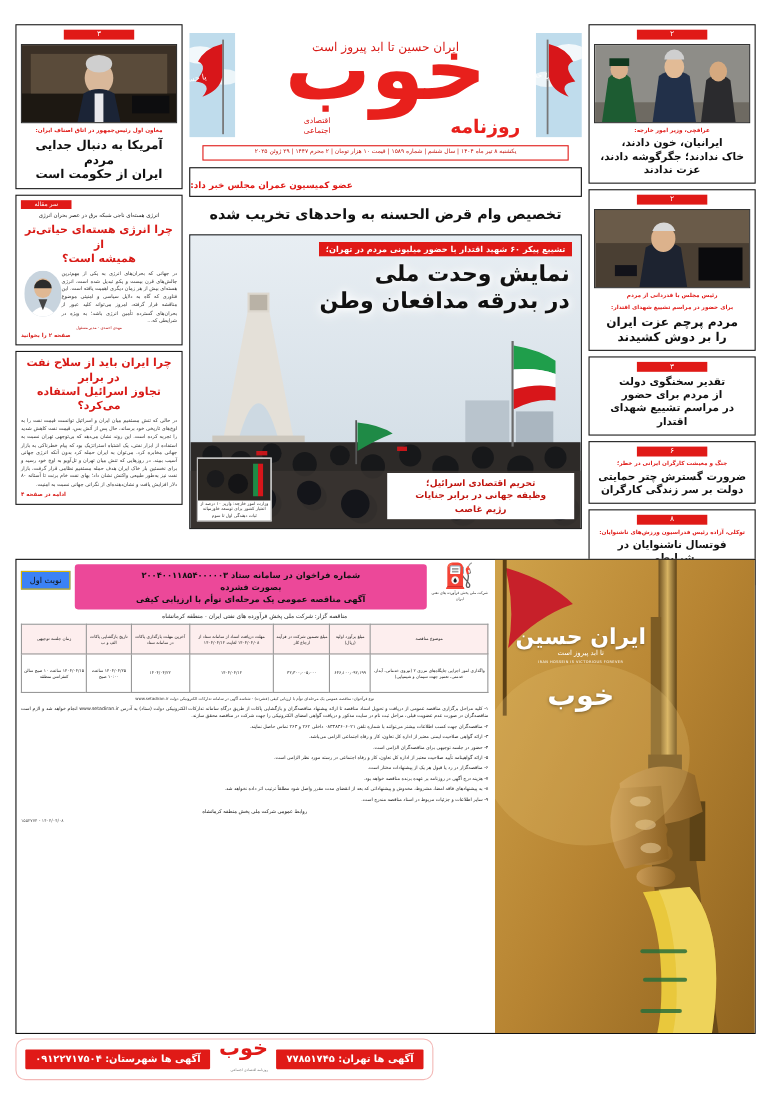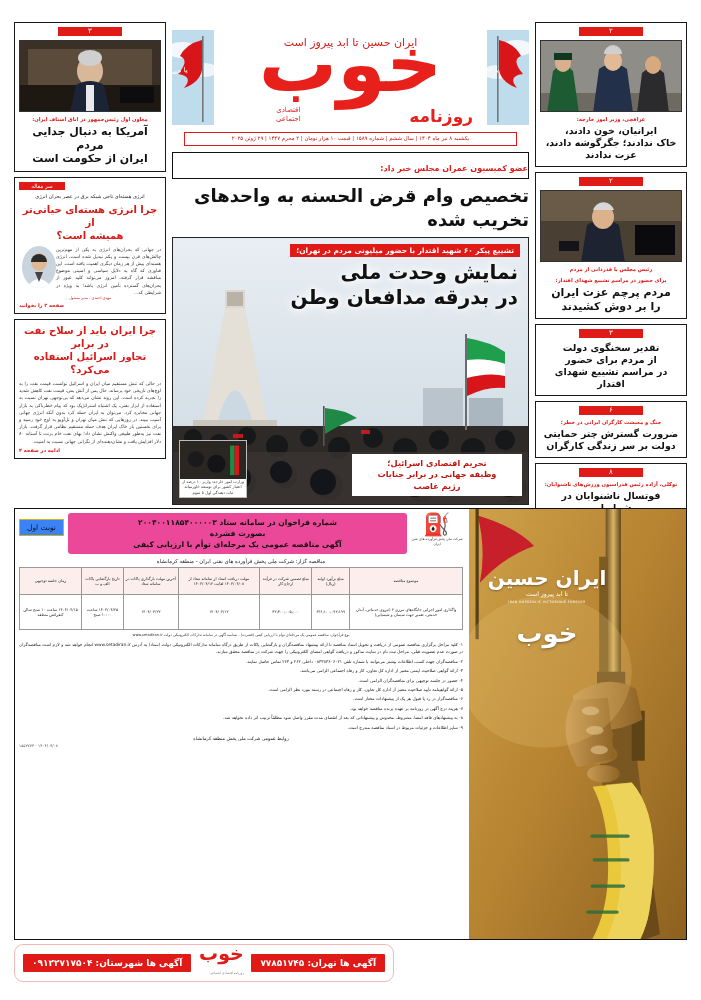--- a/index.html
+++ b/index.html
@@ -50,45 +50,45 @@
                color:#d81b17;font-size:11px;white-space:nowrap;}
   .mast-rooz{position:absolute;right:56px;bottom:24px;color:#e8201c;
              font-size:17px;font-weight:bold;}
   .mast-sub{position:absolute;left:104px;bottom:26px;color:#d81b17;
             font-size:7px;line-height:9px;text-align:center;}
   .mast-line{position:absolute;left:12px;right:12px;bottom:4px;height:12px;
              border:1px solid #e01a17;background:#fff;color:#c0150f;
              font-size:5.4px;line-height:11px;text-align:center;
              letter-spacing:0px;white-space:nowrap;overflow:hidden;}
 
-  .lead-kick-box{border:1px solid #111;margin:2px 0 0;padding:3px 0;text-align:right;}
+  .lead-kick-box{border:1px solid #111;margin:2px 0 0;padding:3px 0;text-align:left;}
   .lead-kick{color:#e01a17;font-size:8px;font-weight:bold;}
-  .lead-hl{color:#111;font-size:18px;line-height:24px;font-weight:bold;
-           margin:5px 0 5px;}
+  .lead-hl{color:#111;font-size:13px;line-height:24px;font-weight:bold;
+           text-align:center;margin:5px 0 5px;}
 
   .mainphoto{position:relative;width:100%;height:268px;border:1px solid #222;
              box-sizing:border-box;overflow:hidden;background:#cfd8df;}
   .mp-kick{position:absolute;right:8px;top:6px;background:#e01a17;color:#fff;
            font-size:7.4px;line-height:11px;padding:1px 6px;font-weight:bold;
            white-space:nowrap;}
   .mp-hl{position:absolute;right:10px;top:22px;color:#111;font-size:20px;
          line-height:25px;font-weight:bold;text-align:right;
          text-shadow:0 0 6px #fff,0 0 11px #fff,0 0 16px #fff;}
   .mp-cap{position:absolute;right:6px;bottom:8px;width:132px;background:#fff;
           color:#c0150f;font-size:8.2px;line-height:11.5px;font-weight:bold;
           text-align:center;padding:4px 19px;}
   .mp-side{position:absolute;left:6px;bottom:6px;width:62px;background:#fff;
            border:1px solid #bbb;padding:2px;font-size:4px;line-height:5.5px;
            color:#333;text-align:center;}
   .mp-side-ph{width:100%;height:34px;display:block;margin-bottom:2px;overflow:hidden;}
 
   
   .bottom{position:absolute;left:14px;top:508px;width:673px;height:432px;
           border:1px solid #111;box-sizing:border-box;display:flex;background:#fff;}
-  .ad-art{width:217px;position:relative;overflow:hidden;background:#b07f26;}
+  .ad-art{width:236px;position:relative;overflow:hidden;background:#b07f26;}
   .ad-main{flex:1;position:relative;padding:4px 6px 4px 4px;overflow:hidden;}
 
   .ad-topbar{display:flex;align-items:flex-start;gap:4px;}
   .nobat{border:1px solid #d8b400;color:#111;font-size:7.5px;padding:3px 7px;
          margin-top:6px;white-space:nowrap;background:#3b82f6;}
   .ad-banner{flex:1;background:#ec4899;border-radius:3px;padding:4px 6px;
              text-align:center;color:#111;}
   .ad-banner div{font-size:7.6px;line-height:11px;font-weight:bold;}
   .ad-logo{width:52px;text-align:center;}
   .ad-logo .glyph{font-size:22px;color:#1b7a3e;line-height:24px;}

